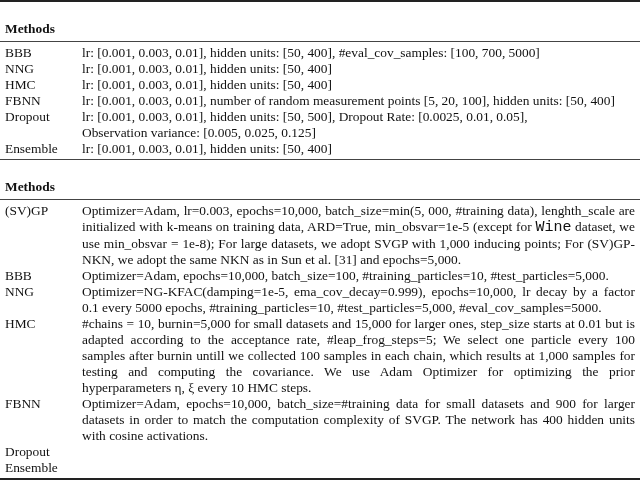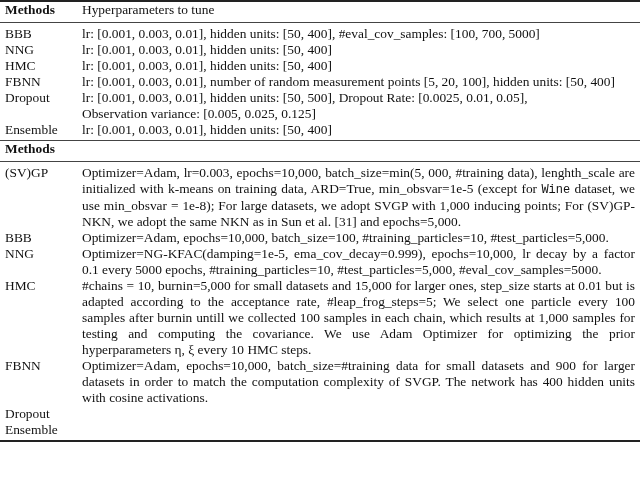--- a/index.html
+++ b/index.html
@@ -3,34 +3,33 @@
 <meta charset="utf-8">
 <style>
   html, body { margin:0; padding:0; background:#ffffff; }
   body { width:640px; height:501px; overflow:hidden; font-family:"DejaVu Serif", "Liberation Serif", serif; color:#111; }
   .tbl { position:relative; width:640px; font-family:"Liberation Serif", serif; font-size:13.4px; line-height:16px; }
   .rule-thick { height:2px; background:#222; }
   .rule-thin { height:1px; background:#444; }
   .row { display:flex; padding:0 0 0 5px; }
   .m { width:77px; flex:none; }
   .c { flex:1; padding-right:5px; }
-  .hdr { padding-top:0; padding-bottom:4px; }
+  .hdr { padding-top:19px; padding-bottom:4px;gap:48px; }
   .hdr .m { font-weight:bold; }
   .just { text-align:justify; text-align-last:left; }
   .grp { padding-top:3px; padding-bottom:2px; }
-  .mono { font-family:"Liberation Mono", monospace; font-size:12px; }
+  .mono { font-family:"Liberation Mono", monospace; font-size:15px; }
 </style>
 </head>
 <body>
 
 <div class="tbl">
   <div class="rule-thick"></div>
   <div class="row hdr">
     <div class="m">Methods</div>
-    <div class="c">Hyperparameters to tune</div>
   </div>
   <div class="rule-thin"></div>
   <div class="grp">
     <div class="row">
         <div class="m">BBB</div>
         <div class="c">lr: [0.001, 0.003, 0.01], hidden units: [50, 400], #eval_cov_samples: [100, 700, 5000]</div>
       </div>
     <div class="row">
         <div class="m">NNG</div>
         <div class="c">lr: [0.001, 0.003, 0.01], hidden units: [50, 400]</div>

